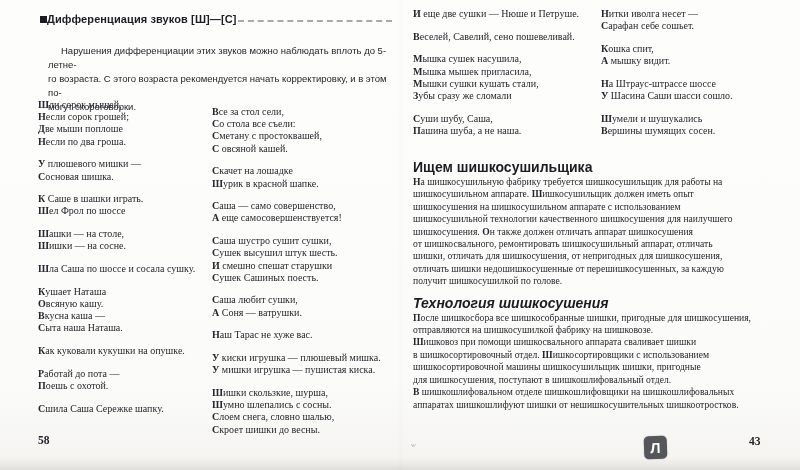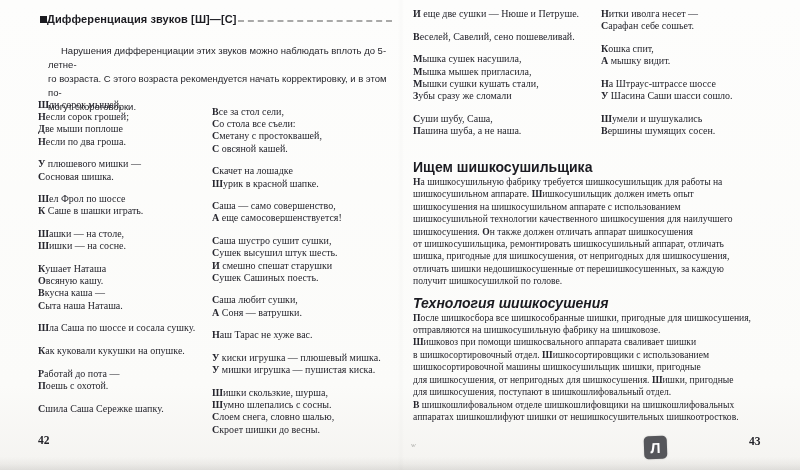--- a/index.html
+++ b/index.html
@@ -70,37 +70,37 @@
           <div class="vline"><b>Ш</b>ли сорок мышей,</div>
           <div class="vline"><b>Н</b>если сорок грошей;</div>
           <div class="vline"><b>Д</b>ве мыши поплоше</div>
           <div class="vline"><b>Н</b>если по два гроша.</div>
         </div>
         <div class="verse">
           <div class="vline"><b>У</b> плюшевого мишки —</div>
           <div class="vline"><b>С</b>основая шишка.</div>
         </div>
         <div class="verse">
+          <div class="vline"><b>К</b> Саше в шашки играть.</div>
           <div class="vline"><b>Ш</b>ел Фрол по шоссе</div>
-          <div class="vline"><b>К</b> Саше в шашки играть.</div>
         </div>
         <div class="verse">
           <div class="vline"><b>Ш</b>ашки — на столе,</div>
           <div class="vline"><b>Ш</b>ишки — на сосне.</div>
+        </div>
+        <div class="verse">
+          <div class="vline"><b>Ш</b>ла Саша по шоссе и сосала сушку.</div>
         </div>
         <div class="verse">
           <div class="vline"><b>К</b>ушает Наташа</div>
           <div class="vline"><b>О</b>всяную кашу.</div>
           <div class="vline"><b>В</b>кусна каша —</div>
           <div class="vline"><b>С</b>ыта наша Наташа.</div>
         </div>
         <div class="verse">
-          <div class="vline"><b>Ш</b>ла Саша по шоссе и сосала сушку.</div>
-        </div>
-        <div class="verse">
           <div class="vline"><b>К</b>ак куковали кукушки на опушке.</div>
         </div>
         <div class="verse">
           <div class="vline"><b>Р</b>аботай до пота —</div>
           <div class="vline"><b>П</b>оешь с охотой.</div>
         </div>
         <div class="verse">
           <div class="vline"><b>С</b>шила Саша Сережке шапку.</div>
         </div>
       </div>
@@ -137,21 +137,21 @@
           <div class="vline"><b>У</b> мишки игрушка — пушистая киска.</div>
         </div>
         <div class="verse">
           <div class="vline"><b>Ш</b>ишки скользкие, шурша,</div>
           <div class="vline"><b>Ш</b>умно шлепались с сосны.</div>
           <div class="vline"><b>С</b>лоем снега, словно шалью,</div>
           <div class="vline"><b>С</b>кроет шишки до весны.</div>
         </div>
       </div>
 
-    <div id="p42" class="pagenum">42</div>
+    <div id="p42" class="pagenum">58</div>
   </div>
 
   <div>
     <div id="col3" class="col">
         <div class="verse">
           <div class="vline"><b>И</b> еще две сушки — Нюше и Петруше.</div>
         </div>
         <div class="verse">
           <div class="vline"><b>В</b>еселей, Савелий, сено пошевеливай.</div>
         </div>
@@ -186,33 +186,32 @@
       </div>
 
     <div class="sections">
         <div class="sec">
           <div class="sec-heading">Ищем шишкосушильщика</div>
           <div><b>Н</b>а шишкосушильную фабрику требуется шишкосушильщик для работы на</div>
           <div>шишкосушильном аппарате. <b>Ш</b>ишкосушильщик должен иметь опыт</div>
           <div>шишкосушения на шишкосушильном аппарате с использованием</div>
           <div>шишкосушильной технологии качественного шишкосушения для наилучшего</div>
           <div>шишкосушения. <b>О</b>н также должен отличать аппарат шишкосушения</div>
-          <div>от шишкосушильщика, ремонтировать шишкосушильный аппарат, отличать</div>
-          <div>шишка, пригодные для шишкосушения, от непригодных для шишкосушения,</div>
+          <div>от шишкосвального, ремонтировать шишкосушильный аппарат, отличать</div>
+          <div>шишки, отличать для шишкосушения, от непригодных для шишкосушения,</div>
           <div>отличать шишки недошишкосушенные от перешишкосушенных, за каждую</div>
           <div>получит шишкосушилкой по голове.</div>
         </div>
         <div class="sec">
           <div class="sec-heading">Технология шишкосушения</div>
           <div><b>П</b>осле шишкосбора все шишкособранные шишки, пригодные для шишкосушения,</div>
-          <div>отправляются на шишкосушильную фабрику на шишковозе.</div>
+          <div>отправляются на шишкосушилкой фабрику на шишковозе.</div>
           <div><b>Ш</b>ишковоз при помощи шишкосвального аппарата сваливает шишки</div>
           <div>в шишкосортировочный отдел. <b>Ш</b>ишкосортировщики с использованием</div>
           <div>шишкосортировочной машины шишкосушильщик шишки, пригодные</div>
-          <div>для шишкосушения, от непригодных для шишкосушения. <b>Ш</b>ишки, пригодные</div>
           <div>для шишкосушения, поступают в шишкошлифовальный отдел.</div>
           <div><b>В</b> шишкошлифовальном отделе шишкошлифовщики на шишкошлифовальных</div>
           <div>аппаратах шишкошлифуют шишки от нешишкосушительных шишкоотростков.</div>
         </div>
       </div>
 
     <div class="artifact">w</div>
     <div class="logo">Л</div>
     <div id="p43" class="pagenum">43</div>
   </div>

